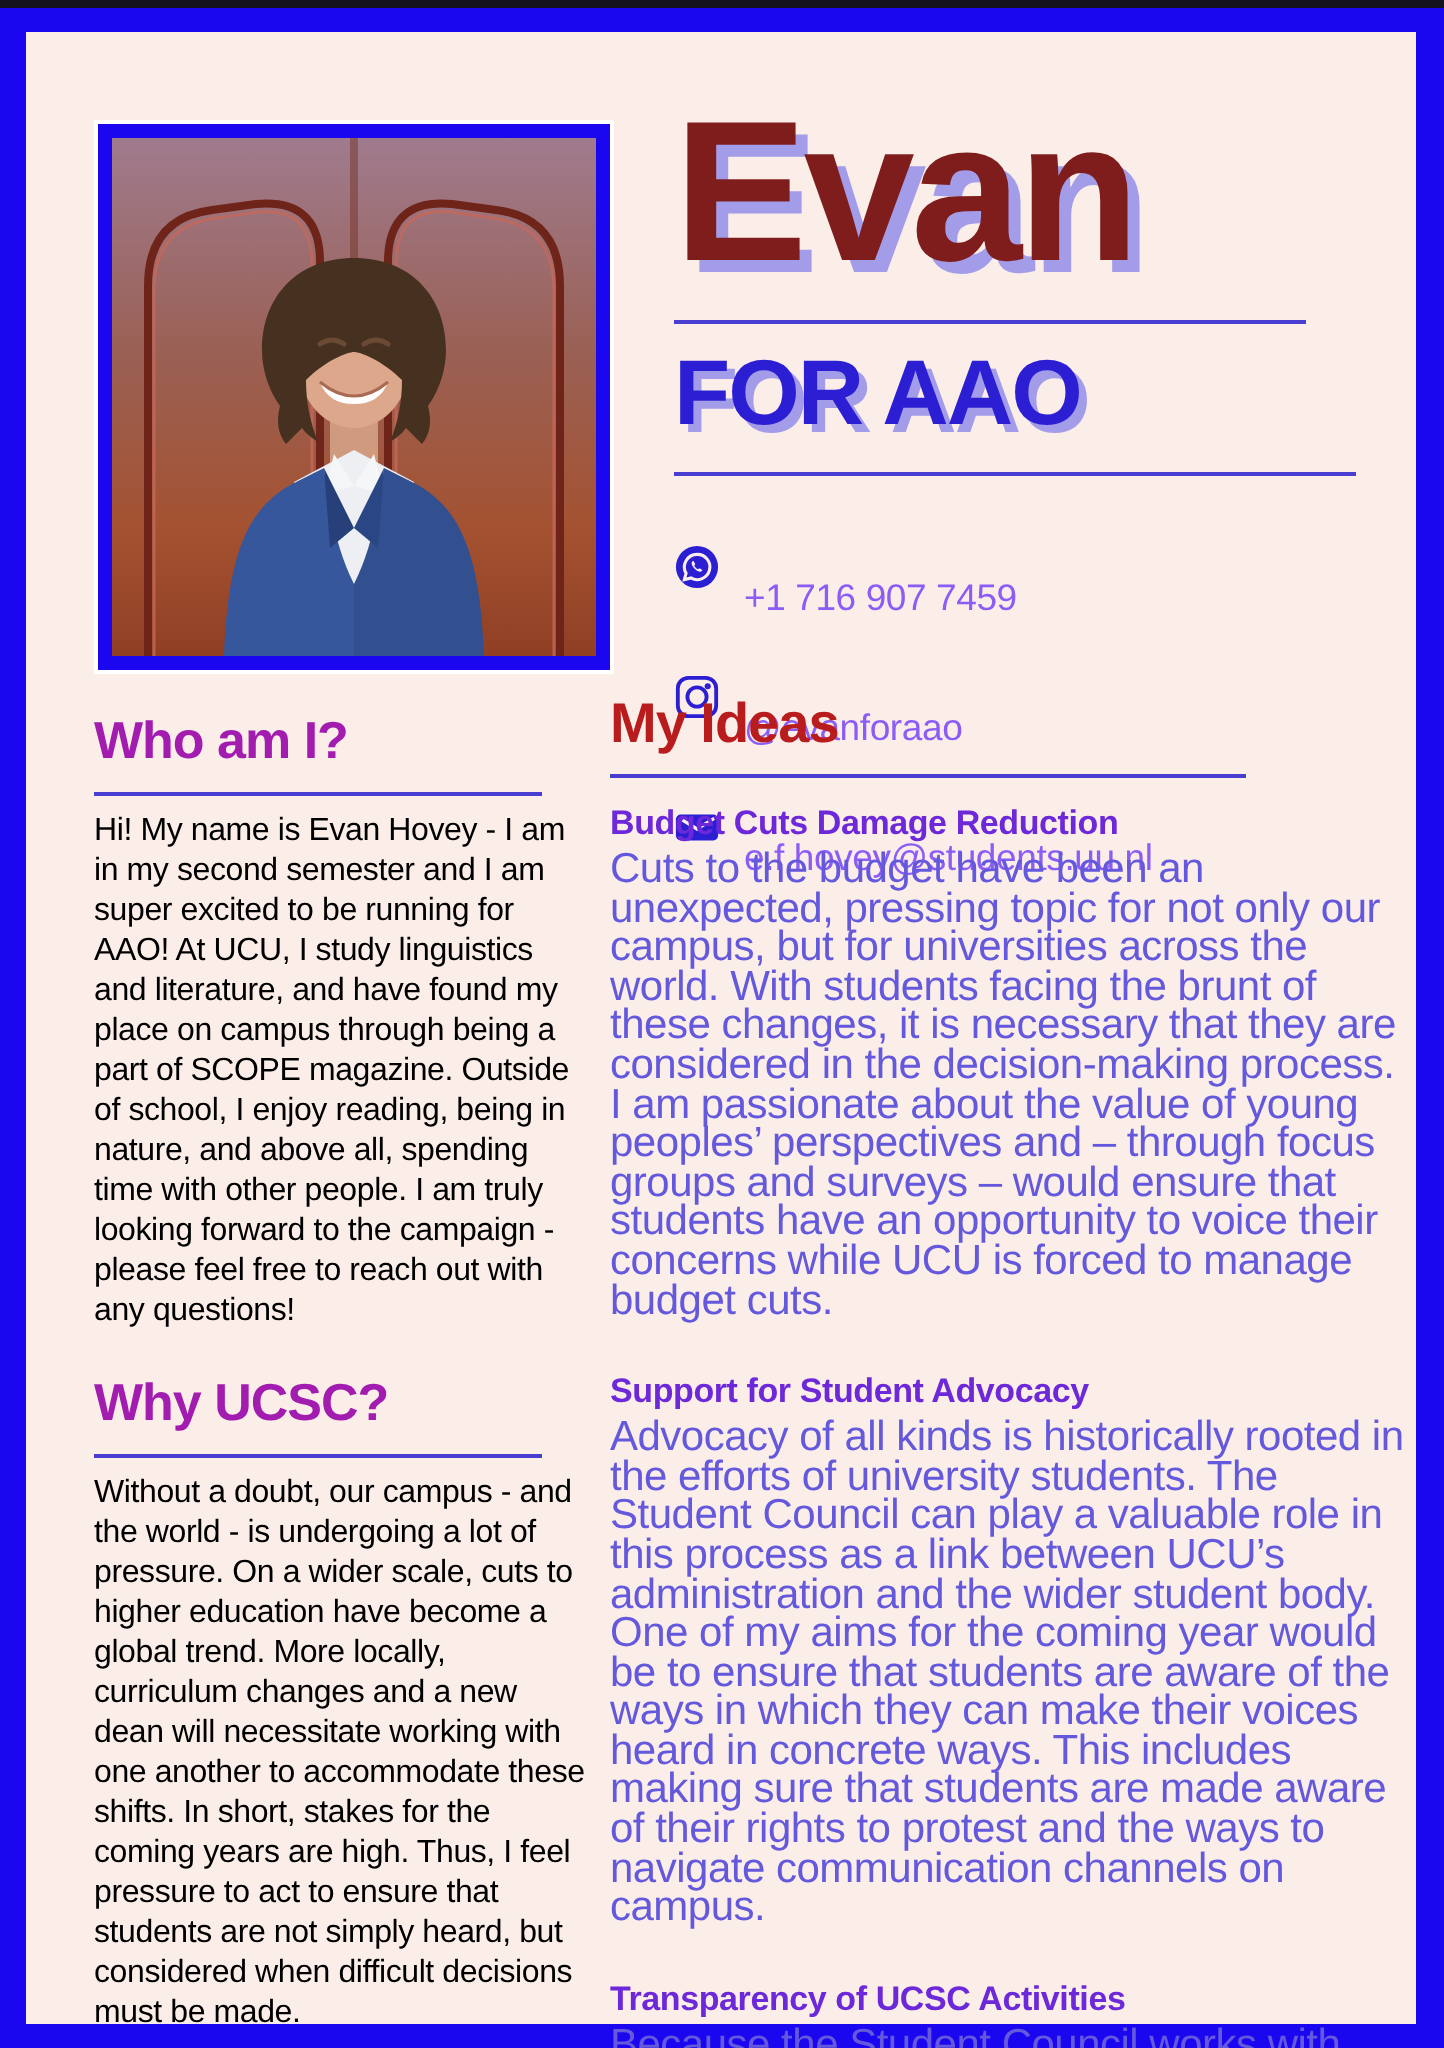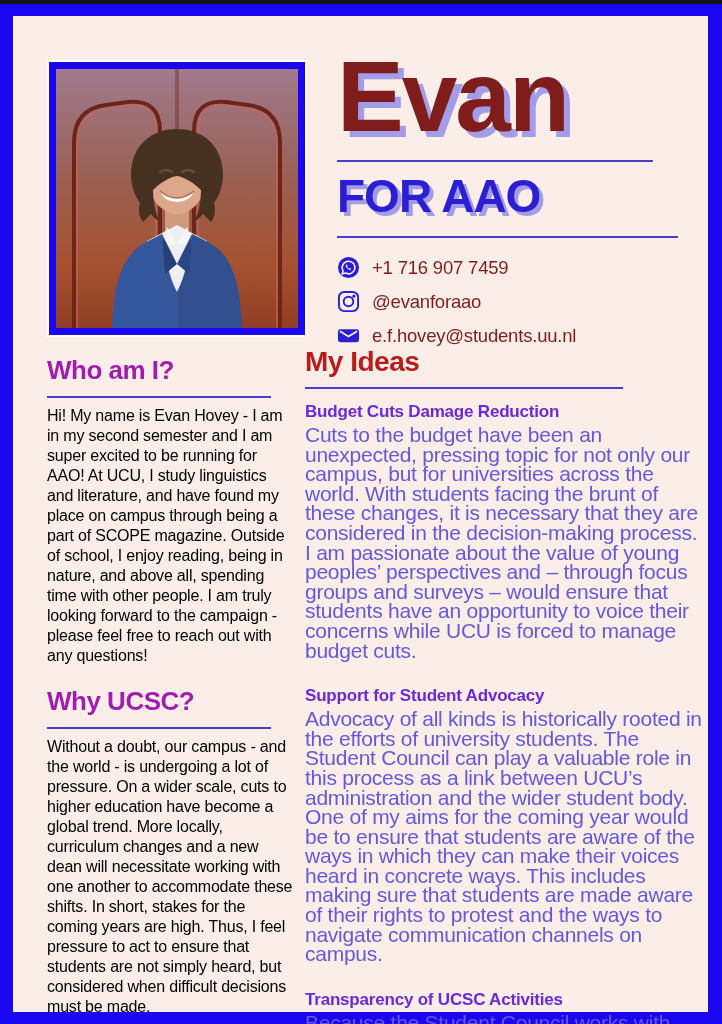--- a/index.html
+++ b/index.html
@@ -29,21 +29,21 @@
   .rule{background:#4a3ed2;height:2px;border:none;margin:0;}
   .rule-title{width:316px;margin-top:14px;}
   .subtitle{
     margin:10px 0 0 0;font-size:46px;line-height:1.05;font-weight:bold;letter-spacing:-1px;
     color:#2c1fd3;text-shadow:4px 4px 0 #a39de9;
   }
   .rule-subtitle{width:341px;margin-top:16px;}
   .contacts{margin-top:18px;}
   .contact-row{display:flex;align-items:center;margin-bottom:11px;}
   .contact-icon{width:23px;height:23px;flex:0 0 23px;margin-right:12px;}
-  .contact-text{font-size:18.5px;color:#7f1d1d;letter-spacing:-0.2px;}
+  .contact-text{font-size:18.5px;color:#8b5cf6;letter-spacing:-0.2px;margin-top:32px;}
   
   .left-col{position:absolute;left:34px;top:339px;width:247px;}
   .side-section + .side-section{margin-top:20px;}
   .side-heading{margin:0;font-size:26px;font-weight:bold;color:#a21caf;letter-spacing:-0.5px;}
   .side-rule{width:224px;margin-top:10px;}
   .side-body{
     margin:8px 0 0 0;font-size:16px;line-height:20px;color:#000000;letter-spacing:-0.2px;
   }
   
   .right-col{position:absolute;left:292px;top:330px;width:400px;}

